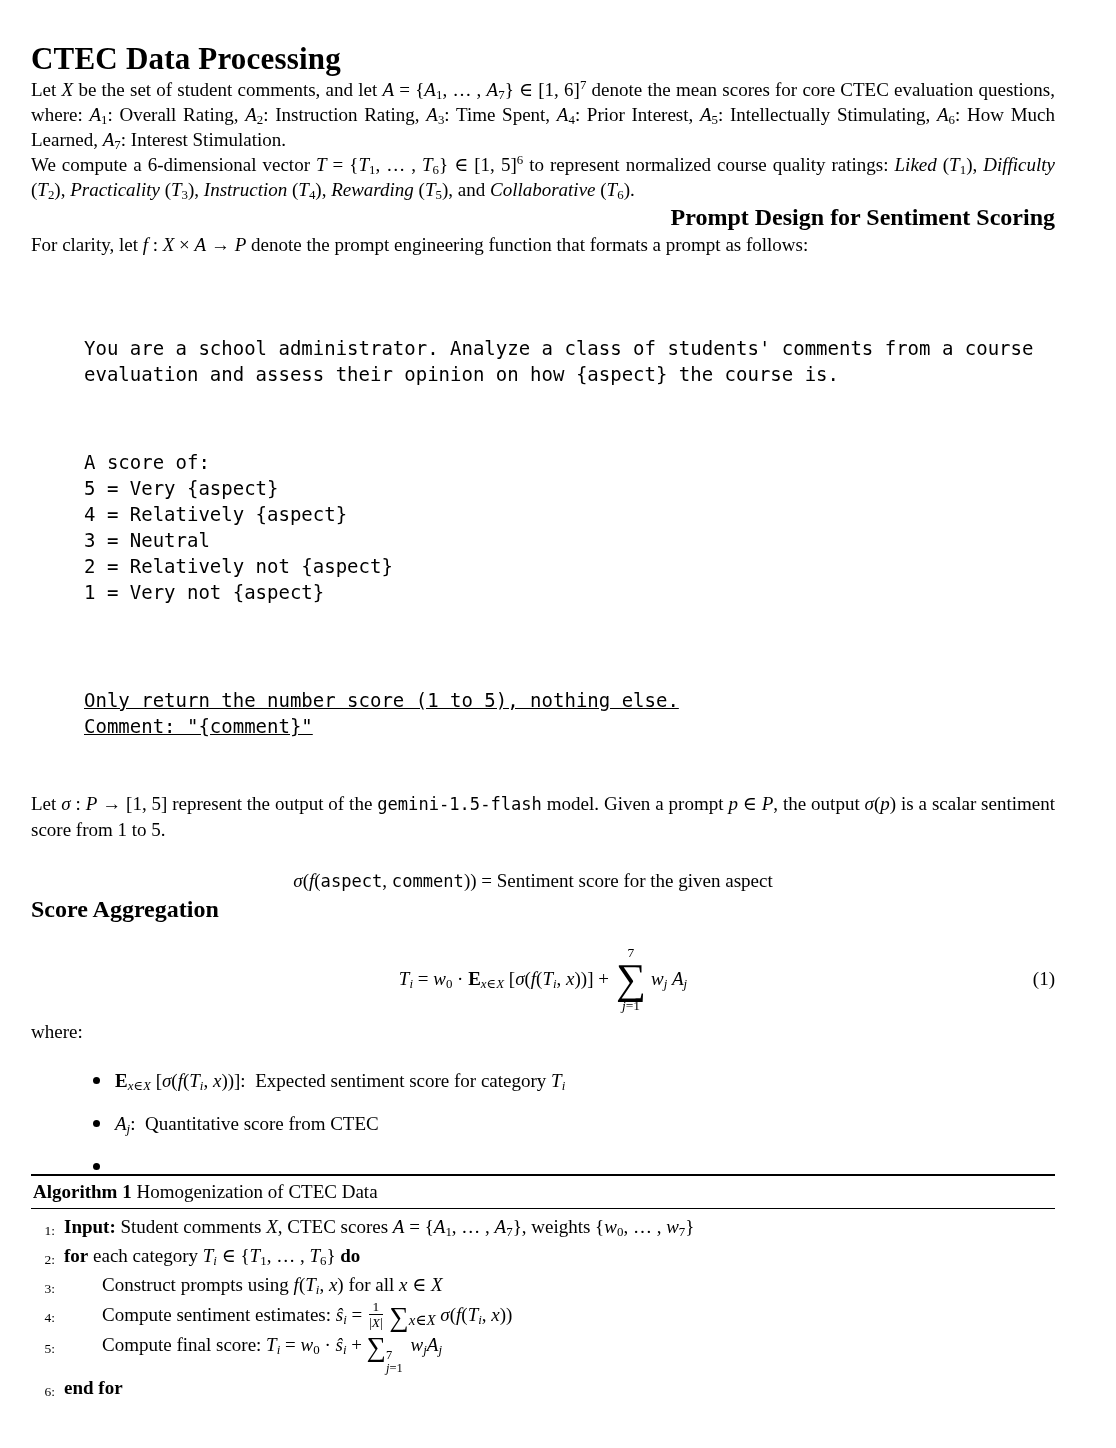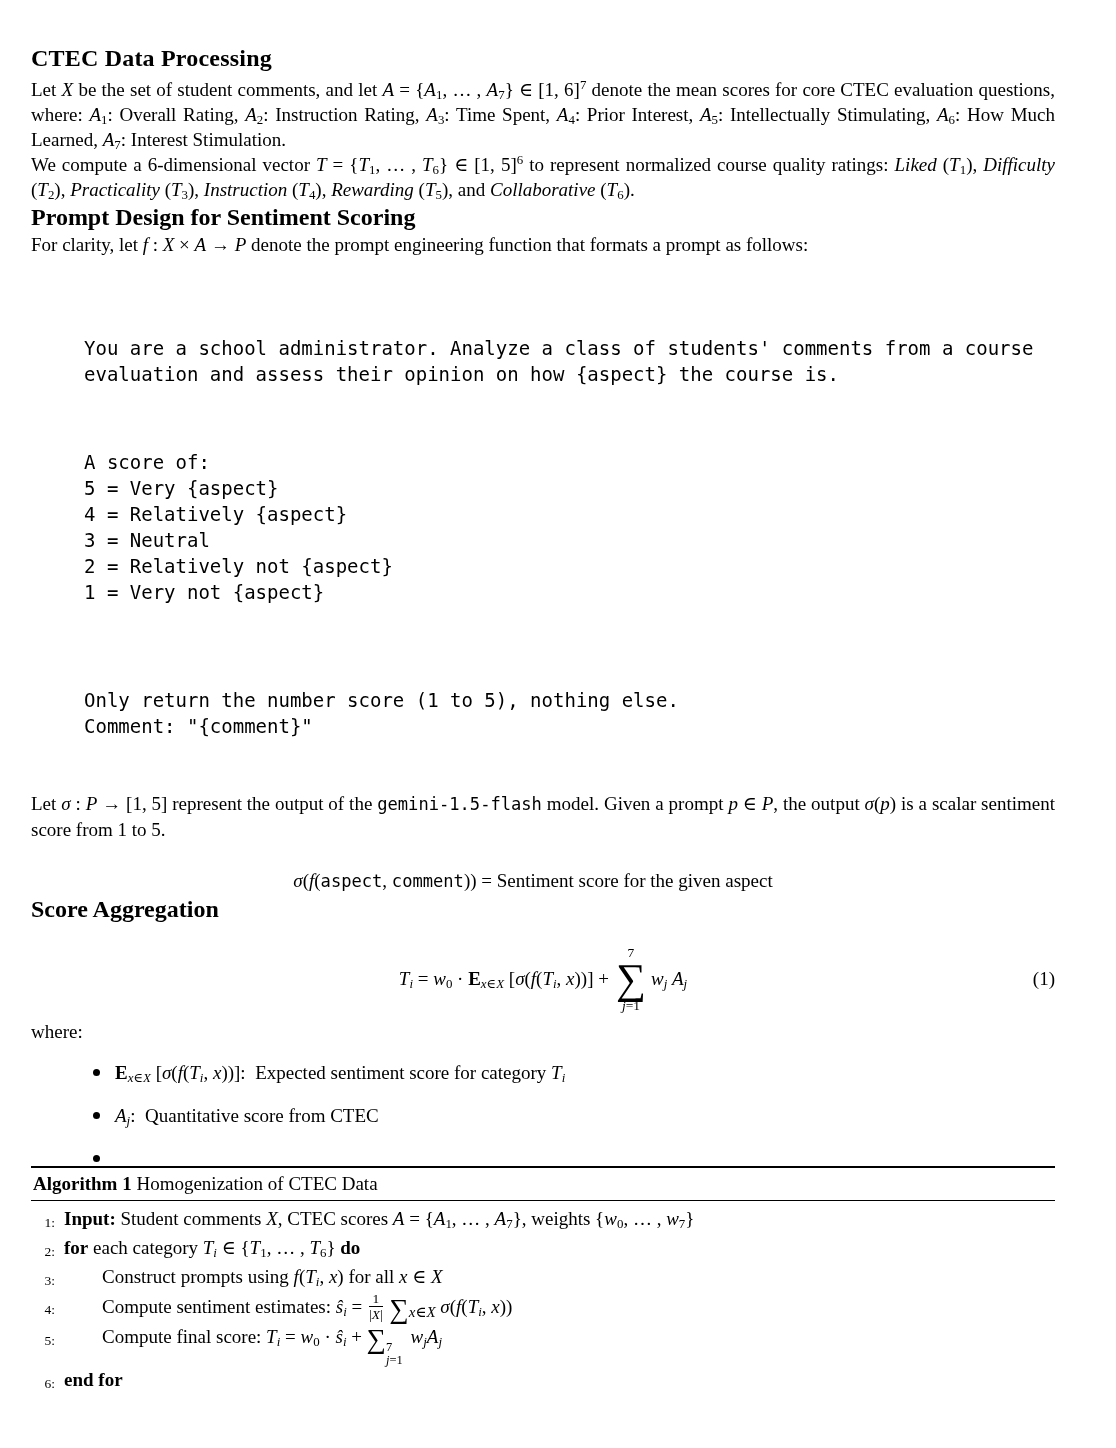--- a/index.html
+++ b/index.html
@@ -6,74 +6,74 @@
   body{
     width:1116px;height:1448px;
     color:#000;
     font-family:"Liberation Serif","DejaVu Serif",serif;
     font-size:19px;
     overflow:hidden;
   }
   .page{box-sizing:border-box;width:1116px;height:1448px;padding:0 61px 0 31px;}
 
   h1.doc-title{
-    font-size:24px;line-height:37px;font-weight:bold;
+    font-size:31px;line-height:37px;font-weight:bold;
     margin:40px 0 0 0;letter-spacing:0.2px;
   }
   h2.sec{
     font-size:24px;line-height:30px;font-weight:bold;margin:0;
   }
   p.para{margin:0;line-height:25px;text-align:justify;}
   i{font-style:italic;}
   sub,sup{font-size:0.68em;line-height:0;}
   sub{vertical-align:-0.25em;}
   sup{vertical-align:0.55em;}
   .tt{font-family:"DejaVu Sans Mono","Liberation Mono",monospace;font-size:0.9em;text-align:right;}
   .bb{font-weight:bold;}
 
   
   .m-p1{margin-top:18px;}
-  .m-h2a{margin-top:34px;}
+  .m-h2a{margin-top:34px;text-align:right;}
   .m-p2{margin-top:14px;}
   .m-p3{margin-top:28px;}
   .m-eqc{margin-top:26px;}
   .m-h2b{margin-top:32px;}
   .m-p4{margin-top:15px;}
   .m-where{margin-top:16px;}
 
   
   .codeblock{
     margin:26px 0 0 53px;
     font-family:"DejaVu Sans Mono","Liberation Mono",monospace;
     font-size:19px;line-height:26px;
     white-space:pre;
   }
   .codeblock .seg{margin:0;white-space:pre;font:inherit;}
   .codeblock .seg2{margin-top:10px;}
-  .codeblock .seg3{margin-top:30px;}
+  .codeblock .seg3{margin-top:30px;text-decoration:underline;}
 
   
   .eq-center{
     line-height:25px;text-align:center;margin-left:-20px;
   }
 
   
   .eq-row{
     position:relative;display:flex;justify-content:center;align-items:center;
     margin-top:15px;min-height:80px;
   }
   .eq-main{display:inline-flex;align-items:center;}
   .bigsum{display:inline-flex;flex-direction:column;align-items:center;margin:0 5px 0 7px;}
   .bigsum .top{font-size:13.5px;line-height:15px;}
   .bigsum .op{font-size:42px;line-height:38px;}
   .bigsum .bot{font-size:13.5px;line-height:15px;}
   .eq-number{position:absolute;right:0;top:50%;transform:translateY(-50%);}
 
   
-  ul.bullets{list-style:none;margin:16px 0 0 0;padding:0 0 0 60px;}
+  ul.bullets{list-style:none;margin:24px 0 0 0;padding:0 0 0 60px;}
   ul.bullets li{position:relative;line-height:25px;margin-bottom:18px;padding-left:24px;}
   ul.bullets li .dot{
     position:absolute;left:2px;top:9px;width:7px;height:7px;border-radius:50%;background:#000;
   }
 
   
   .frac{display:inline-flex;flex-direction:column;vertical-align:middle;text-align:center;
         font-size:13.5px;line-height:15px;position:relative;top:-2px;margin:0 2px;}
   .frac .num{border-bottom:1.4px solid #000;padding:0 3px;}
   .sumi{font-size:27px;line-height:20px;vertical-align:-5px;}

